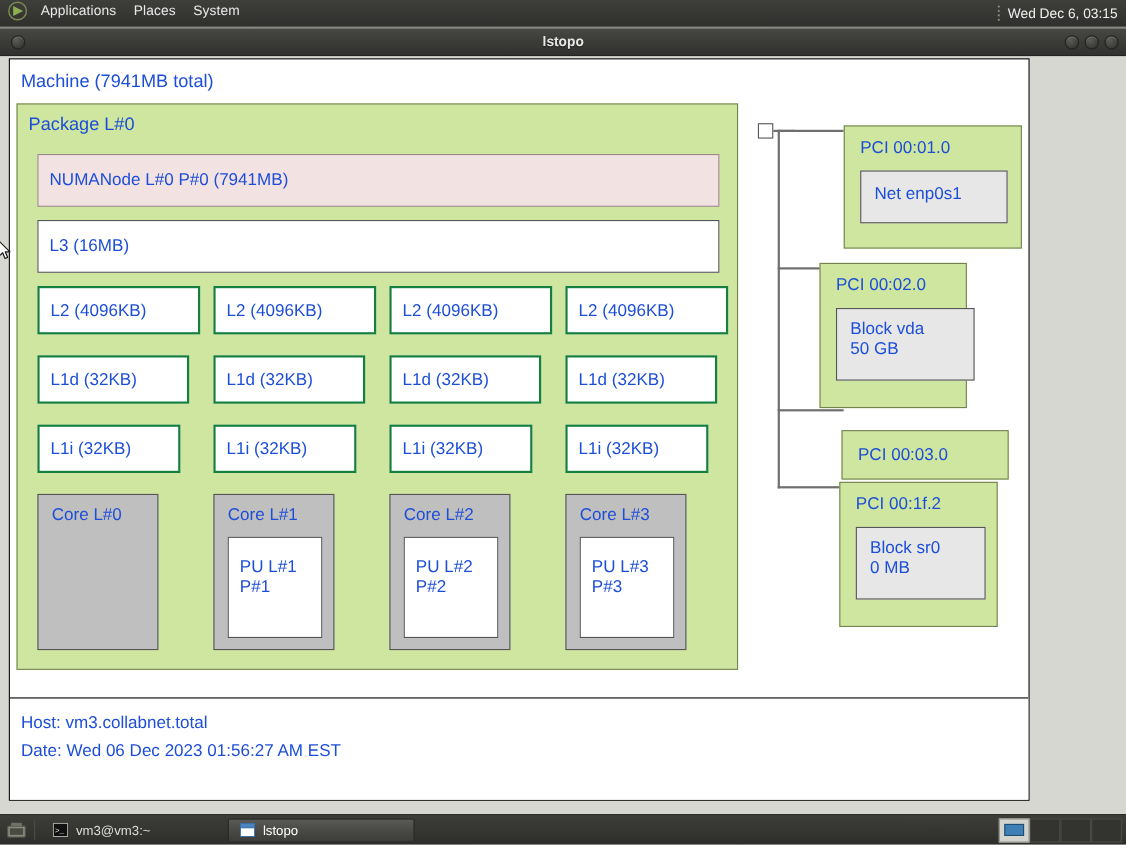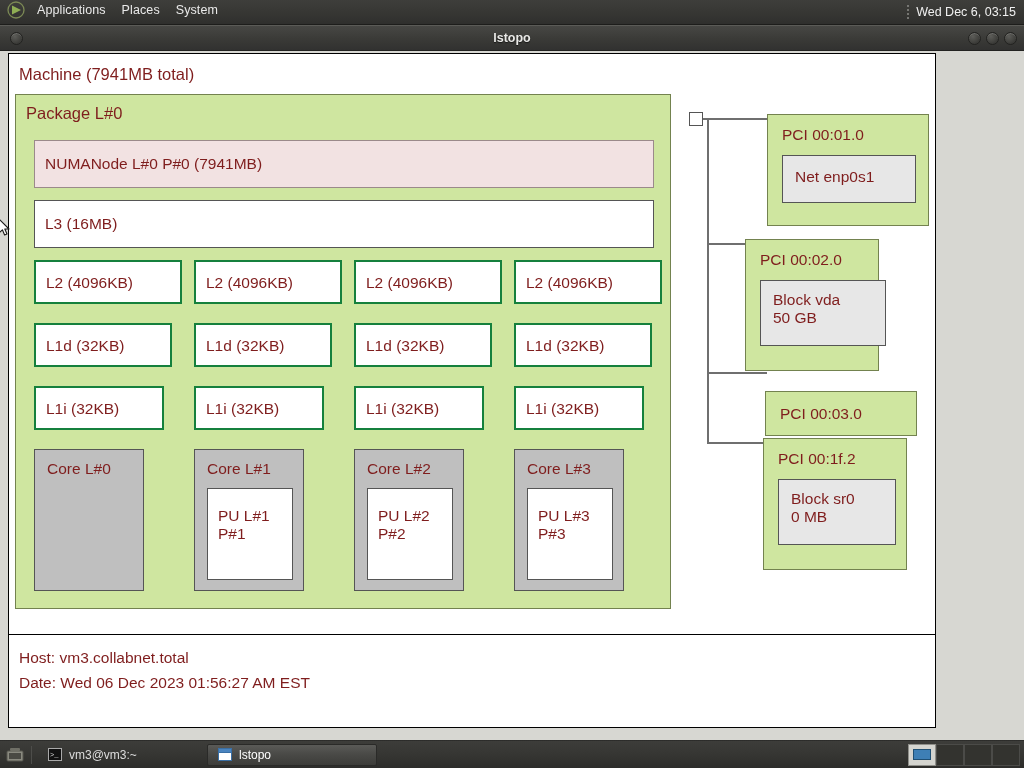--- a/index.html
+++ b/index.html
@@ -72,21 +72,21 @@
     z-index: 2;
   }
 
   
   #canvas {
     position: absolute; left: 8px; top: 28px;
     width: 928px; height: 675px;
     background: #ffffff; border: 1px solid #000000;
     overflow: hidden;
   }
-  .lbl { color: #7f1d1d; font-size: 15.5px; line-height: 1.18; white-space: pre; }
+  .lbl { color: #1d4ed8; font-size: 15.5px; line-height: 1.18; white-space: pre; }
 
   #machine-label { position: absolute; left: 10px; top: 11px; font-size: 16.5px; }
 
   
   #package {
     position: absolute; left: 6px; top: 40px; width: 656px; height: 515px;
     background: #cfe6a0; border: 1px solid #73824f;
   }
   #package-label { position: absolute; left: 10px; top: 9px; font-size: 16.5px; }
 

